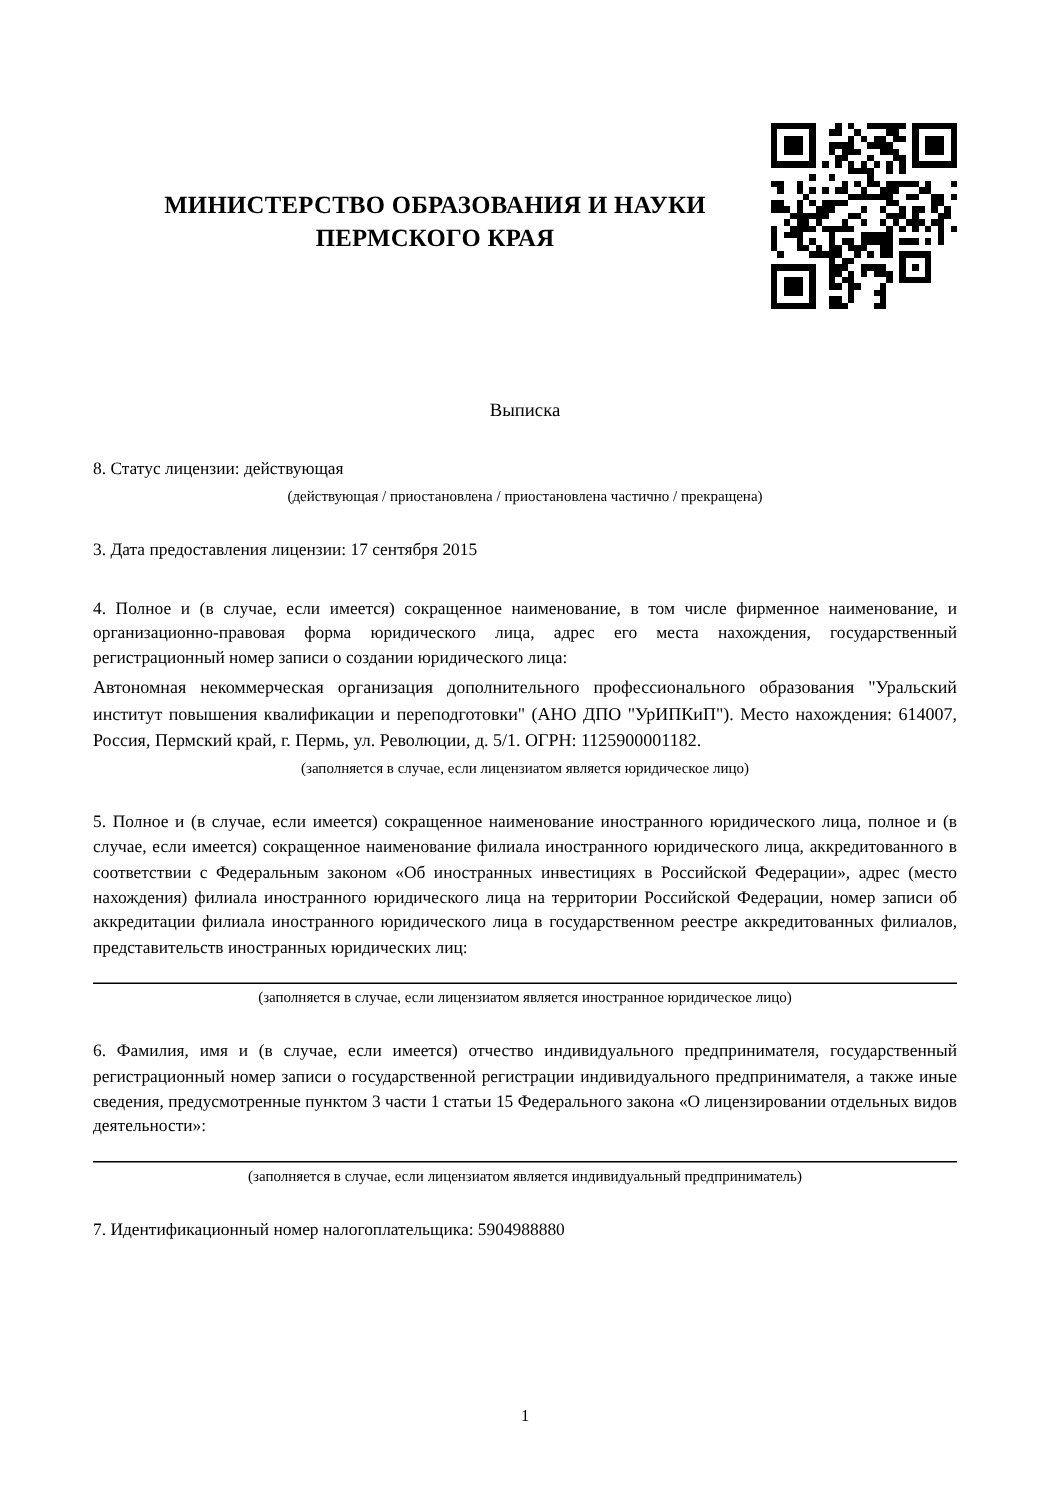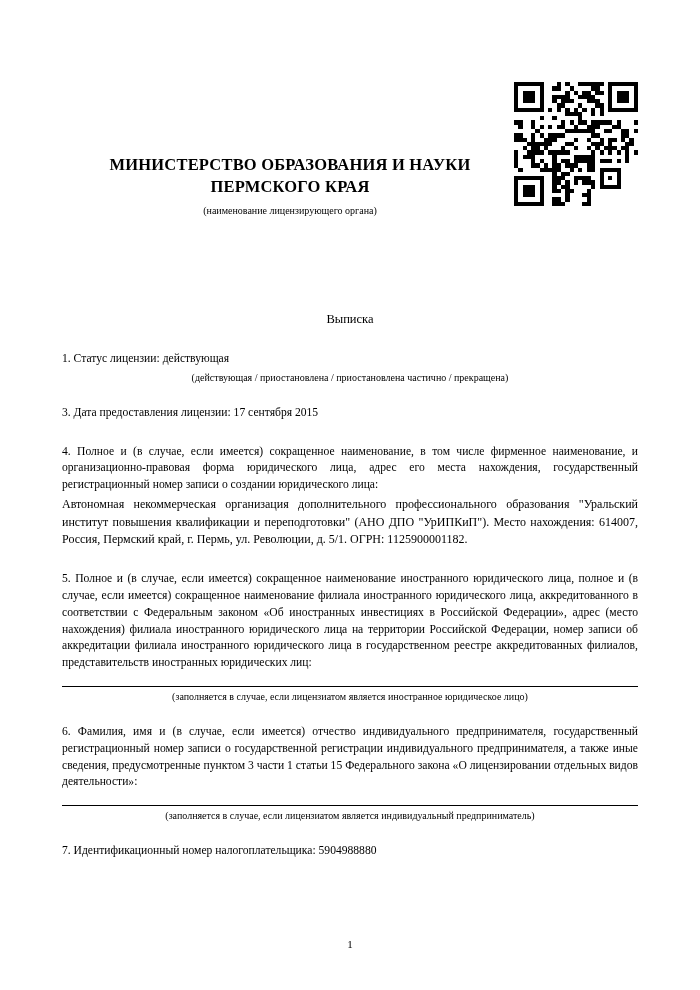--- a/index.html
+++ b/index.html
@@ -37,21 +37,20 @@
   .header {
     padding-top: 126px;
     text-align: center;
     padding-right: 120px;
   }
   .header .org-title {
     font-size: 16.5px;
     font-weight: bold;
     line-height: 1.32;
     letter-spacing: 0.2px;
-    margin-top: 28px;
   }
   .header .org-sub {
     font-size: 10px;
     margin-top: 7px;
   }
 
   .doc-title {
     margin-top: 94px;
     text-align: center;
     font-size: 12.5px;
@@ -470,41 +469,41 @@
           <rect x="17" y="28" width="1" height="1"></rect>
         </g>
     </svg>
   </div>
 
   <div class="header">
     <div class="org-title">
       <div>МИНИСТЕРСТВО ОБРАЗОВАНИЯ И НАУКИ</div>
       <div>ПЕРМСКОГО КРАЯ</div>
     </div>
-    <div class="org-sub">(наименование лицензирующего органа)</div>
   </div>
 
   <div class="doc-title">
     <div>Выписка</div>
   </div>
 
   <div class="section">
-    <div>1. Статус лицензии: действующая</div>
+    <div>8. Статус лицензии: действующая</div>
   </div>
   <div class="note">(действующая / приостановлена / приостановлена частично / прекращена)</div>
 
 
   <div class="section">
     <div>3. Дата предоставления лицензии: 17 сентября 2015</div>
   </div>
 
   <div class="section">
     <div>4. Полное и (в случае, если имеется) сокращенное наименование, в том числе фирменное наименование, и организационно-правовая форма юридического лица, адрес его места нахождения, государственный регистрационный номер записи о создании юридического лица:</div>
     <div class="body-block">Автономная некоммерческая организация дополнительного профессионального образования "Уральский институт повышения квалификации и переподготовки" (АНО ДПО "УрИПКиП"). Место нахождения: 614007, Россия, Пермский край, г. Пермь, ул. Революции, д. 5/1. ОГРН: 1125900001182.</div>
   </div>
+  <div class="note">(заполняется в случае, если лицензиатом является юридическое лицо)</div>
 
   <div class="section">
     <div>5. Полное и (в случае, если имеется) сокращенное наименование иностранного юридического лица, полное и (в случае, если имеется) сокращенное наименование филиала иностранного юридического лица, аккредитованного в соответствии с Федеральным законом «Об иностранных инвестициях в Российской Федерации», адрес (место нахождения) филиала иностранного юридического лица на территории Российской Федерации, номер записи об аккредитации филиала иностранного юридического лица в государственном реестре аккредитованных филиалов, представительств иностранных юридических лиц:</div>
   </div>
   <hr class="rule">
   <div class="note">(заполняется в случае, если лицензиатом является иностранное юридическое лицо)</div>
 
   <div class="section">
     <div>6. Фамилия, имя и (в случае, если имеется) отчество индивидуального предпринимателя, государственный регистрационный номер записи о государственной регистрации индивидуального предпринимателя, а также иные сведения, предусмотренные пунктом 3 части 1 статьи 15 Федерального закона «О лицензировании отдельных видов деятельности»:</div>
   </div>

